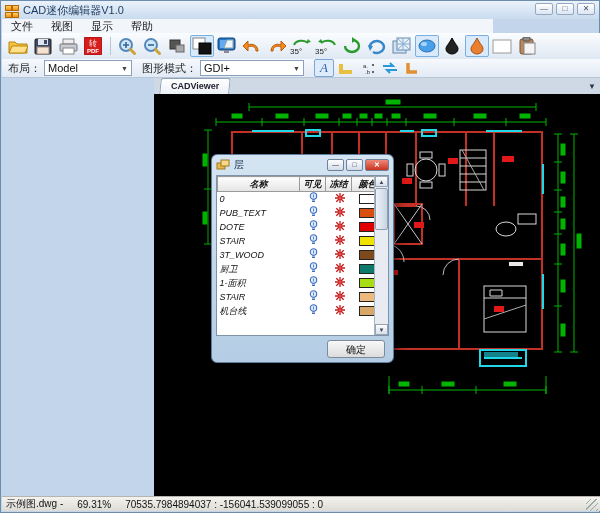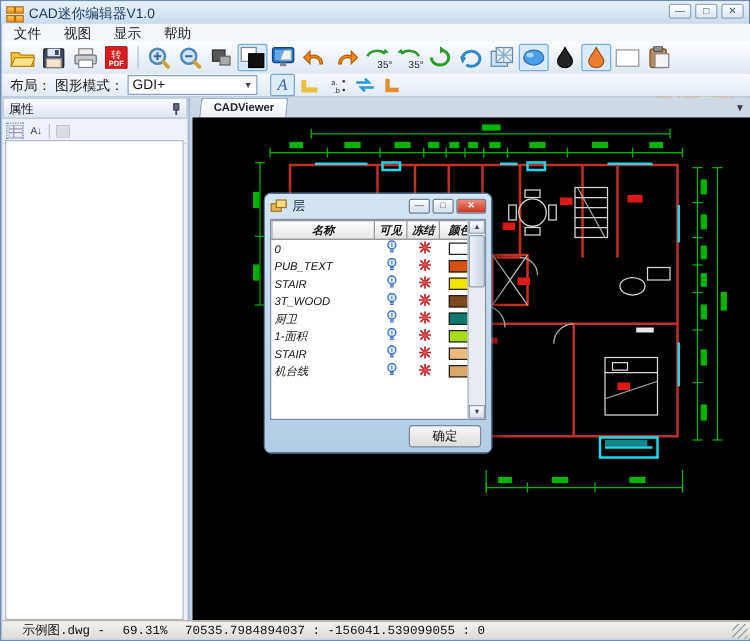--- a/index.html
+++ b/index.html
@@ -6,28 +6,28 @@
   body{width:600px;height:513px;overflow:hidden;font-family:"Liberation Sans",sans-serif;background:#8aa8c8;}
   .app{position:absolute;left:0;top:0;width:600px;height:513px;background:#c3d5ea;border:1px solid #6e8cab;box-sizing:border-box;}
   
   .titlebar{position:absolute;left:0;top:0;width:100%;height:18px;background:linear-gradient(#eaf2fb,#c9dbee);display:flex;align-items:center;}
   .app-logo{width:13px;height:11px;margin:0 5px 0 4px;display:grid;grid-template-columns:6px 6px;grid-gap:1px;}
   .app-logo span{width:5px;height:4px;background:linear-gradient(#ffd060,#f09010);border:1px solid #b86800;}
   .title-text{font-size:11px;color:#1c3a5e;}
   .winbtns{position:absolute;right:4px;top:2px;display:flex;gap:3px;}
   .winbtn{width:18px;height:12px;border:1px solid #93a8c0;border-radius:2px;background:linear-gradient(#ffffff,#dce6f2);font-size:8px;line-height:10px;text-align:center;color:#45586e;box-sizing:border-box;}
   
-  .menubar{position:absolute;left:1px;top:18px;width:598px;height:14px;background:#f2f6fb;display:flex;align-items:center;border-bottom:1px solid #dfe7f0;}
+  .menubar{position:absolute;left:1px;top:18px;width:491px;height:14px;background:#f2f6fb;display:flex;align-items:center;border-bottom:1px solid #dfe7f0;}
   .menu-item{font-size:11px;color:#222;padding:0 9px;}
   
   .toolbar1{position:absolute;left:1px;top:32px;width:598px;height:26px;background:linear-gradient(#fbfdff,#dfe8f3);display:flex;align-items:center;padding-left:4px;box-sizing:border-box;}
   .tb-icon{width:24px;height:22px;display:flex;align-items:center;justify-content:center;margin-right:1px;position:relative;}
   .tb-icon.sel{border:1px solid #7ab0e0;background:#d9eafc;border-radius:2px;box-sizing:border-box;}
   .tb-sep{width:1px;height:18px;background:#b8c6d8;margin:0 4px;}
-  .deg{font-size:8px;color:#222;position:absolute;bottom:1px;left:0;right:0;text-align:right;}
+  .deg{font-size:8px;color:#222;position:absolute;bottom:1px;left:0;right:0;text-align:left;}
   .register-btn{position:absolute;right:14px;top:35px;width:58px;height:21px;background:linear-gradient(#ffc050,#f58800);border:1px solid #cf7000;border-radius:3px;color:#fff;font-size:12px;font-weight:bold;text-align:center;line-height:20px;letter-spacing:3px;box-shadow:0 1px 2px rgba(0,0,0,.25);}
   
   .toolbar2{position:absolute;left:1px;top:58px;width:598px;height:19px;background:linear-gradient(#f6f9fd,#e2eaf4);display:flex;align-items:center;padding-left:6px;box-sizing:border-box;border-bottom:1px solid #b9c6d6;}
   .tb2-label{font-size:11px;color:#222;margin-right:3px;}
   .combo{height:16px;background:#fff;border:1px solid #8aa0bc;display:flex;align-items:center;justify-content:space-between;font-size:11px;color:#111;padding:0 3px;margin-right:10px;box-sizing:border-box;}
   .combo .arr{font-size:7px;color:#444;margin-left:6px;}
   .tb2-icon{width:20px;height:18px;display:flex;align-items:center;justify-content:center;margin-right:2px;box-sizing:border-box;}
   .tb2-icon.sel{border:1px solid #79a8d8;background:#ddebfa;border-radius:2px;}
   
   .propspanel{position:absolute;left:1px;top:77px;width:150px;height:420px;background:#eef2f8;border-right:2px solid #aebccd;box-sizing:border-box;}
@@ -57,21 +57,21 @@
   table.layers td{font-size:9px;height:11px;padding:0 0 0 2px;color:#111;white-space:nowrap;overflow:hidden;}
   col.c-name{width:82px;}col.c-vis{width:26px;}col.c-frz{width:26px;}col.c-col{width:32px;}
   td.center{text-align:center;padding:0;}
   .swatch{width:17px;height:8px;border:1px solid #222;margin:0 auto;}
   .dlg-scroll{position:absolute;right:0;top:0;bottom:0;width:13px;background:#e8ecf2;border-left:1px solid #aab4c0;}
   .sc-arrow{height:11px;background:linear-gradient(#fcfdfe,#d8e0ea);border:1px solid #96a4b4;font-size:6px;text-align:center;line-height:10px;color:#445;box-sizing:border-box;}
   .sc-thumb{position:absolute;left:0;right:0;top:12px;height:42px;background:linear-gradient(90deg,#eef2f8,#c8d4e2);border:1px solid #90a0b2;border-radius:2px;box-sizing:border-box;}
   .sc-down{position:absolute;bottom:0;left:0;right:0;}
   .ok-btn{position:absolute;right:8px;bottom:4px;width:58px;height:18px;background:linear-gradient(#f8f8f8,#dcdcdc);border:1px solid #7d8a99;border-radius:3px;font-size:10px;text-align:center;line-height:17px;color:#111;box-sizing:border-box;}
   
-  .statusbar{position:absolute;left:1px;bottom:1px;width:598px;height:15px;background:linear-gradient(#f4f3f0,#dddbd4);border-top:1px solid #b6b4ac;display:flex;align-items:flex-end;font-size:10px;color:#111;padding-left:16px;box-sizing:border-box;font-family:Liberation Mono, monospace;}
+  .statusbar{position:absolute;left:1px;bottom:1px;width:598px;height:15px;background:linear-gradient(#f4f3f0,#dddbd4);border-top:1px solid #b6b4ac;display:flex;align-items:center;font-size:10px;color:#111;padding-left:4px;box-sizing:border-box;}
   .statusbar span{margin-right:14px;white-space:nowrap;}
   .grip{position:absolute;right:1px;bottom:1px;width:12px;height:12px;background:
     repeating-linear-gradient(135deg,transparent 0 3px,#9aa 3px 4px);}
 </style>
 </head>
 <body>
 
 <div class="app">
 
   <div class="titlebar">
@@ -229,20 +229,24 @@
           <rect x="1" y="2" width="13" height="15" rx="2" fill="#b98960" stroke="#7d5230"></rect>
           <rect x="4" y="0" width="7" height="4" rx="1" fill="#8d8d8d" stroke="#555"></rect>
           <rect x="5" y="6" width="11" height="11" fill="#f4f4f4" stroke="#888"></rect>
         </svg>
     </div>
     <div class="register-btn">注 册</div>
   </div>
 
   <div class="toolbar2">
     <span class="tb2-label">布局：</span>
+    <div class="combo" style="width:88px">
+      <span>Model</span>
+        <span class="arr">▼</span>
+    </div>
     <span class="tb2-label">图形模式：</span>
     <div class="combo" style="width:104px">
       <span>GDI+</span>
         <span class="arr">▼</span>
     </div>
     <div class="tb2-icon sel">
       <span style="font-family:'Liberation Serif',serif;font-style:italic;font-size:13px;color:#3366aa;">A</span>
     </div>
     <div class="tb2-icon">
       <svg width="15" height="13">
@@ -262,47 +266,20 @@
           <path d="M1 4 h10 l-3 -3 M15 8 h-10 l3 3" stroke="#2898d8" stroke-width="2" fill="none"></path>
         </svg>
     </div>
     <div class="tb2-icon">
       <svg width="14" height="13">
           <path d="M3 1 v9 h9" stroke="#e09030" stroke-width="3.5" fill="none"></path>
         </svg>
     </div>
   </div>
 
-  <div class="propspanel">
-    <div class="props-header">
-      <span class="props-title">属性</span>
-      <svg width="8" height="10">
-          <rect x="2" y="1" width="4" height="5" fill="#667" stroke="#445"></rect>
-          <path d="M4 6 v4" stroke="#445" stroke-width="1.4"></path>
-        </svg>
-    </div>
-    <div class="props-toolbar">
-      <div class="pp-icon sel">
-        <svg width="11" height="10">
-            <rect x="0" y="0" width="11" height="10" fill="#eef" stroke="#99a"></rect>
-            <path d="M0 3 h11 M0 6 h11 M4 0 v10" stroke="#99a"></path>
-          </svg>
-      </div>
-      <div class="pp-icon">
-        <span style="font-size:8px;color:#335;">A↓</span>
-      </div>
-      <div class="pp-sep"></div>
-      <div class="pp-icon">
-        <svg width="11" height="10">
-            <rect x="0" y="0" width="11" height="10" fill="#d8dde4" stroke="#b2b8c0"></rect>
-          </svg>
-      </div>
-    </div>
-    <div class="props-body"></div>
-  </div>
 
   <div class="viewer">
     <div class="tabstrip">
       <div class="tab"><span>CADViewer</span></div>
       <div class="tab-dd">▼</div>
     </div>
     <div class="canvas">
       
       <svg width="446" height="404" viewBox="0 0 446 404">
         <g stroke="#00b400" stroke-width="1" fill="#00b400">
@@ -533,20 +510,39 @@
       <svg width="10" height="10">
                   <path d="M5 0 V10 M0 5 H10 M1.3 1.3 L8.7 8.7 M8.7 1.3 L1.3 8.7" stroke="#c01818" stroke-width="1.3"></path>
                   <circle cx="5" cy="5" r="1.6" fill="#e05050"></circle>
                 </svg>
     </td>
     <td class="center">
       <div class="swatch" style="background: rgb(216, 80, 16);"></div>
     </td>
   </tr>
             <tr>
+    <td>DOTE</td>
+    <td class="center">
+      <svg width="9" height="12">
+                  <circle cx="4.5" cy="4" r="3.2" fill="#dcebfc" stroke="#3f6fc0" stroke-width="1.1"></circle>
+                  <path d="M3 8 h3 M3 9.5 h3" stroke="#3f6fc0" stroke-width="1"></path>
+                  <path d="M4.5 2.5 v3" stroke="#3f6fc0" stroke-width="0.8"></path>
+                </svg>
+    </td>
+    <td class="center">
+      <svg width="10" height="10">
+                  <path d="M5 0 V10 M0 5 H10 M1.3 1.3 L8.7 8.7 M8.7 1.3 L1.3 8.7" stroke="#c01818" stroke-width="1.3"></path>
+                  <circle cx="5" cy="5" r="1.6" fill="#e05050"></circle>
+                </svg>
+    </td>
+    <td class="center">
+      <div class="swatch" style="background: rgb(224, 0, 0);"></div>
+    </td>
+  </tr>
+            <tr>
     <td>STAIR</td>
     <td class="center">
       <svg width="9" height="12">
                   <circle cx="4.5" cy="4" r="3.2" fill="#dcebfc" stroke="#3f6fc0" stroke-width="1.1"></circle>
                   <path d="M3 8 h3 M3 9.5 h3" stroke="#3f6fc0" stroke-width="1"></path>
                   <path d="M4.5 2.5 v3" stroke="#3f6fc0" stroke-width="0.8"></path>
                 </svg>
     </td>
     <td class="center">
       <svg width="10" height="10">

